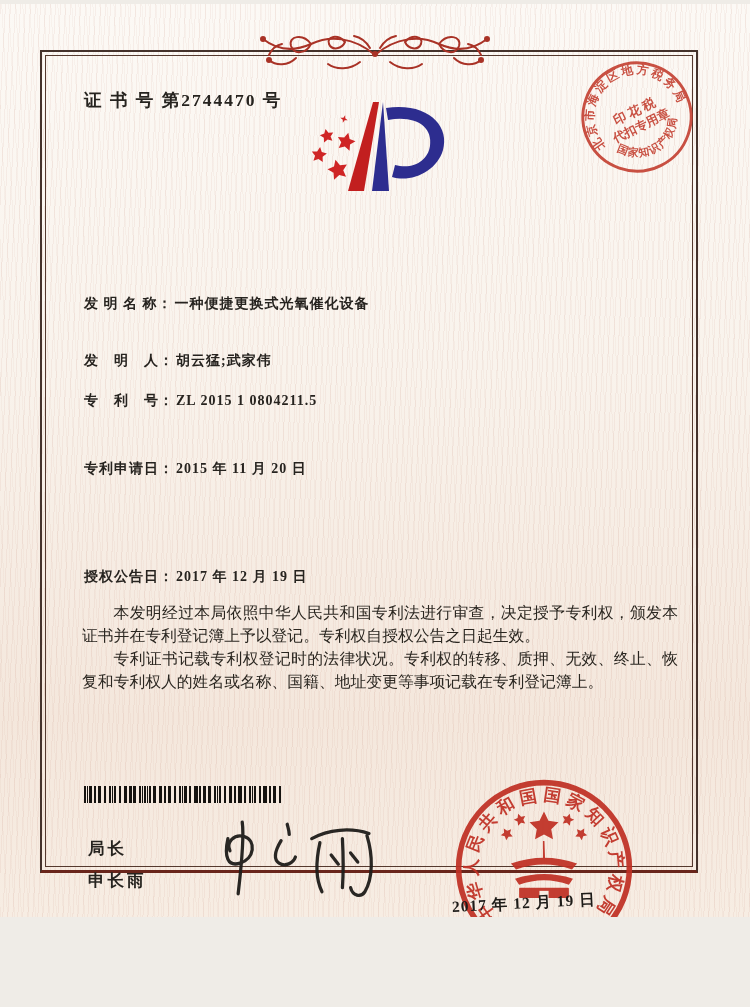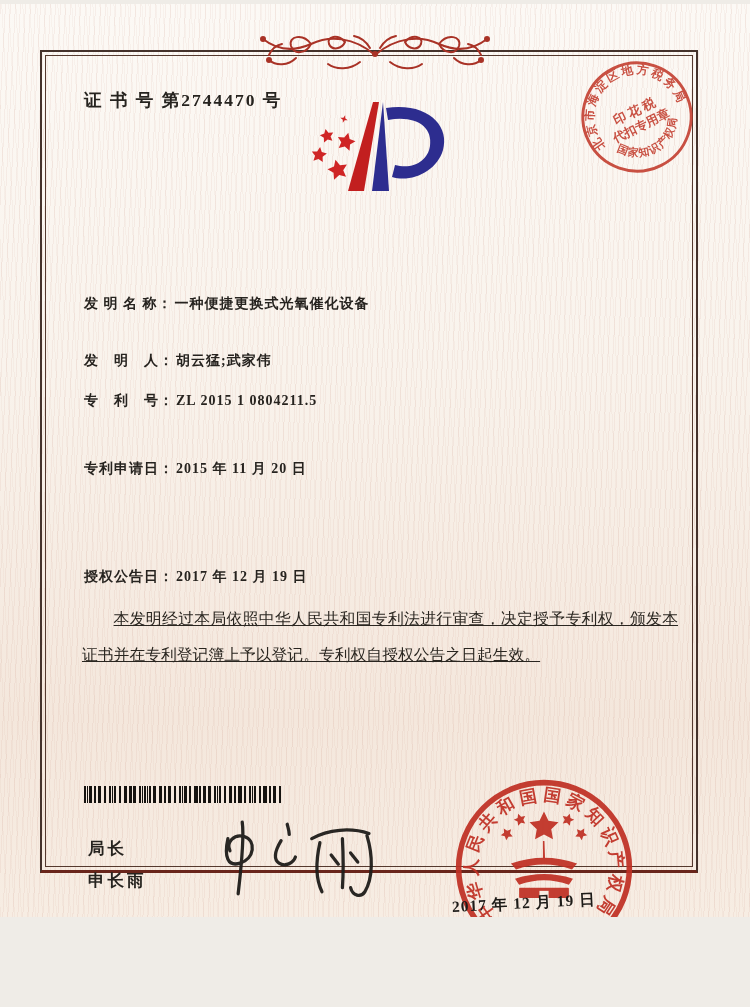--- a/index.html
+++ b/index.html
@@ -13,22 +13,22 @@
   }
   .frame-outer{position:absolute;left:40px;top:46px;right:52px;bottom:44px;
     border:2px solid #45322b;border-bottom:3px solid #69251b;}
   .frame-inner{position:absolute;left:3px;top:3px;right:3px;bottom:3px;border:1px solid #55392e;}
   .abs{position:absolute;}
   .cert-no{left:84px;top:84px;font-size:17.5px;letter-spacing:2px;font-weight:600;}
   .title{left:0;right:0;top:198px;text-align:center;font-size:38px;font-weight:700;
     letter-spacing:20px;text-indent:20px;color:#1c1916;}
   .field{left:84px;font-size:14px;font-weight:700;letter-spacing:1px;white-space:nowrap;}
   .f-label{margin-right:2px;}
-  .body-text{left:82px;width:596px;top:597px;font-size:15.8px;line-height:36px;
-    text-align:justify;color:#2a2620;text-decoration:underline;}
+  .body-text{left:82px;width:596px;top:597px;font-size:15.8px;line-height:23px;
+    text-align:justify;color:#2a2620;}
   .body-text p{margin:0;text-indent:2em;}
   .barcode{left:84px;top:782px;width:200px;height:17px;
     background-image:
       repeating-linear-gradient(90deg,#15120f 0 2px,transparent 2px 5px),
       repeating-linear-gradient(90deg,#15120f 0 1px,transparent 1px 7px),
       repeating-linear-gradient(90deg,transparent 0 3px,#15120f 3px 4px,transparent 4px 11px);}
   .officer{left:88px;font-size:16.5px;font-weight:600;letter-spacing:3px;}
   .seal-date{left:452px;top:893px;font-size:15.5px;font-weight:700;letter-spacing:1px;
     color:#1d1b18;transform:rotate(-3deg);transform-origin:left center;z-index:6;}
   .footer{left:0;right:0;top:937px;text-align:left;font-size:13.5px;letter-spacing:2px;font-weight:600;}
@@ -150,20 +150,21 @@
   </div>
   <div class="abs field" style="top:456px">
     <span class="f-label">专利申请日：</span><span class="f-value">2015 年 11 月 20 日</span>
   </div>
   <div class="abs field" style="top:564px">
     <span class="f-label">授权公告日：</span><span class="f-value">2017 年 12 月 19 日</span>
   </div>
 
   <div class="abs body-text">
     <p>本发明经过本局依照中华人民共和国专利法进行审查，决定授予专利权，颁发本证书并在专利登记簿上予以登记。专利权自授权公告之日起生效。</p>
+    <p>专利证书记载专利权登记时的法律状况。专利权的转移、质押、无效、终止、恢复和专利权人的姓名或名称、国籍、地址变更等事项记载在专利登记簿上。</p>
   </div>
 
   <div class="abs barcode"></div>
 
   <div class="abs officer" style="top:834px">局长</div>
   <div class="abs officer" style="top:866px">申长雨</div>
 
   <div class="abs sig-wrap">
     <svg viewBox="0 0 170 90">
       <g fill="none" stroke="#1f1d1a" stroke-width="3.2" stroke-linecap="round" opacity="0.95">

